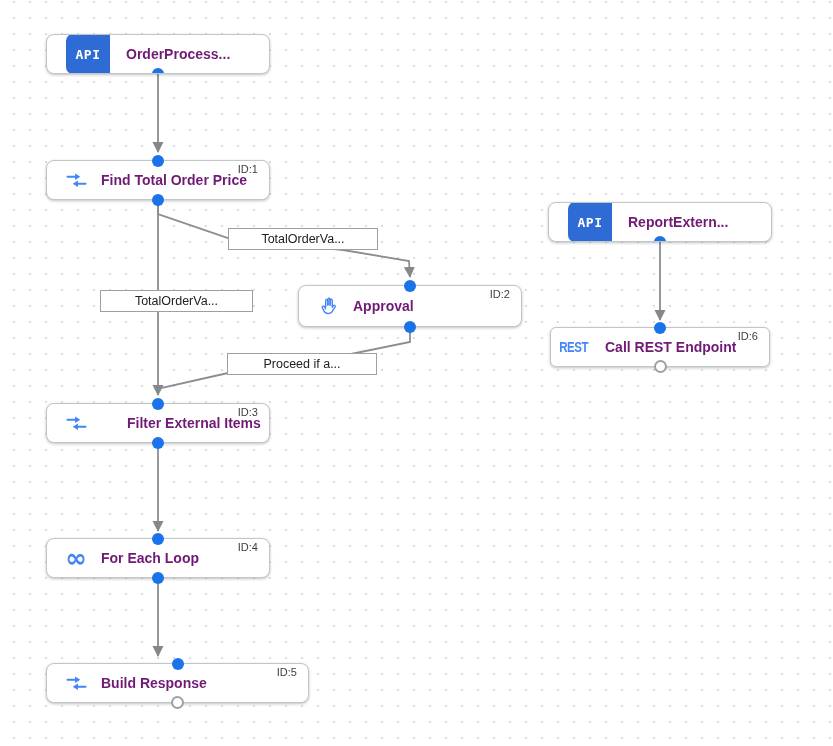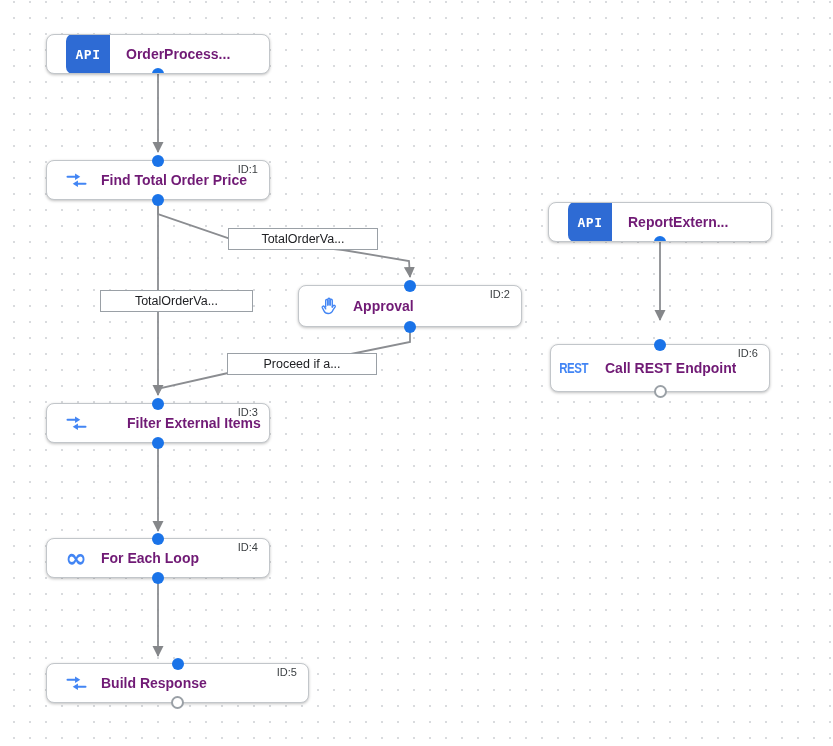--- a/index.html
+++ b/index.html
@@ -30,21 +30,21 @@
     box-shadow:0 1px 3px rgba(0,0,0,.25);
     display:flex;align-items:center;
   }
   .n0{left:46px;top:34px;width:224px;height:40px;}
   .n1{left:46px;top:160px;width:224px;height:40px;}
   .n2{left:298px;top:285px;width:224px;height:42px;}
   .n3{left:46px;top:403px;width:224px;height:40px;gap:26px;}
   .n4{left:46px;top:538px;width:224px;height:40px;}
   .n5{left:46px;top:663px;width:263px;height:40px;}
   .n6{left:548px;top:202px;width:224px;height:40px;}
-  .n7{left:550px;top:344px;width:220px;height:48px;}
+  .n7{left:550px;top:327px;width:220px;height:40px;border-radius:6px;}
 
   .node .title{
     font-size:14px;font-weight:bold;color:#701a75;white-space:nowrap;
     overflow:hidden;text-overflow:ellipsis;
   }
   .trigger{overflow:hidden;padding-left:20px;}
   .apiblock{
     width:44px;height:40px;flex:0 0 44px;margin-left:-1px;
     background:#2e6bd4;border-radius:7px 0 0 7px;
     display:flex;align-items:center;justify-content:center;

